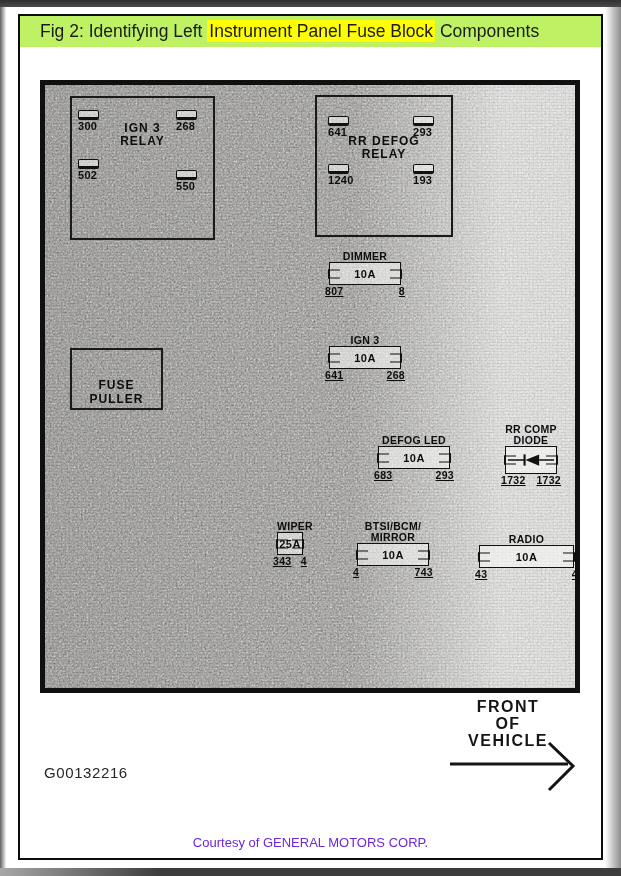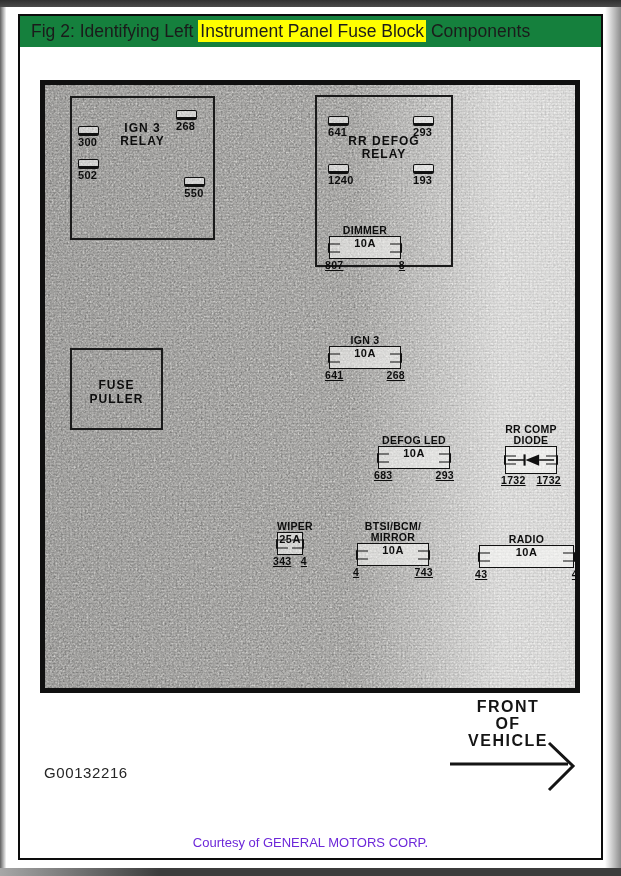--- a/index.html
+++ b/index.html
@@ -9,22 +9,22 @@
   .top-bar{position:absolute;left:0;top:0;width:621px;height:7px;background:linear-gradient(#303030,#4a4a4a);}
   .bottom-bar{position:absolute;left:0;top:868px;width:621px;height:8px;
               background:linear-gradient(90deg,#a7a7a7 0,#3c3c3c 160px,#3c3c3c 100%);}
   .left-shadow{position:absolute;left:0;top:7px;width:6px;height:861px;
                background:linear-gradient(90deg,rgba(0,0,0,.62),rgba(0,0,0,.04));}
   .right-shadow{position:absolute;left:605px;top:7px;width:16px;height:861px;
                 background:linear-gradient(90deg,rgba(0,0,0,0),rgba(0,0,0,.45));}
   
   .page{position:absolute;left:18px;top:14px;width:585px;height:846px;background:#fff;
         border:2px solid #0c0c0c;box-sizing:border-box;}
-  .title-bar{position:absolute;left:0;top:0;right:0;height:31px;background:#15803d;
-             font-size:17.5px;color:#1b1b1b;line-height:31px;padding-left:11px;white-space:nowrap;}
+  .title-bar{position:absolute;left:0;top:0;right:0;height:31px;background:#bef264;
+             font-size:17.5px;color:#1b1b1b;line-height:31px;padding-left:20px;white-space:nowrap;}
   .title-bar mark{background:#ffff00;color:#1b1b1b;padding:1px 2px;}
   
   .diagram{position:absolute;left:40px;top:80px;width:540px;height:613px;box-sizing:border-box;
            border:5px solid #101010;background:#e3e2df;}
   .noise-svg{position:absolute;left:0;top:0;width:100%;height:100%;z-index:0;}
   .tex-overlay{position:absolute;left:0;top:0;right:0;bottom:0;z-index:1;
       background:
         repeating-linear-gradient(0deg,rgba(0,0,0,.05) 0 1px,rgba(0,0,0,0) 1px 3px),
         repeating-linear-gradient(90deg,rgba(0,0,0,.03) 0 1px,rgba(0,0,0,0) 1px 4px),
         linear-gradient(90deg,rgba(90,90,90,.16) 0,rgba(120,120,120,.10) 58%,rgba(255,255,255,.58) 86%);}
@@ -38,21 +38,21 @@
         border-radius:2px;background:rgba(255,255,255,.5);}
   .tval{font-size:11px;font-weight:bold;line-height:11px;margin-top:1px;letter-spacing:.3px;}
   
   .puller{border:2px solid #1a1a1a;text-align:center;font-size:12px;font-weight:bold;
           letter-spacing:1px;line-height:14px;padding-top:28px;}
   
   .fuse{width:72px;}
   .fuse-label{text-align:center;font-size:10.5px;font-weight:bold;line-height:11px;
               letter-spacing:.3px;white-space:nowrap;}
   .fuse-body{position:relative;height:23px;border:1.7px solid #111;box-sizing:border-box;
-             background:rgba(252,252,250,.55);display:flex;justify-content:center;}
+             background:rgba(252,252,250,.55);display:flex;align-items:center;justify-content:center;}
   .rating{font-size:11px;font-weight:bold;letter-spacing:.5px;}
   .clip{position:absolute;top:50%;transform:translateY(-50%);width:12px;height:9px;box-sizing:border-box;}
   .clip-l{left:-1.7px;border:1.7px solid #111;border-right:none;}
   .clip-r{right:-1.7px;border:1.7px solid #111;border-left:none;}
   .fuse-pins{display:flex;justify-content:space-between;font-size:10.5px;font-weight:bold;
              line-height:11px;margin:1px -4px 0 -4px;letter-spacing:.3px;text-decoration:underline;}
   .diode .fuse-body{height:28px;}
   
   .front-block{position:absolute;left:450px;top:698px;width:116px;text-align:center;z-index:3;
                font-size:16px;font-weight:bold;line-height:17px;letter-spacing:1.5px;color:#151515;}
@@ -83,39 +83,39 @@
       </filter>
       <rect width="100%" height="100%" filter="url(#grain)" opacity="0.5"></rect>
     </svg>
     <div class="tex-overlay"></div>
 
     <div class="dg relay" style="left:25px;top:11px;width:145px;height:144px;">
       <div class="rname" style="top:24px;">
         <div>IGN 3</div>
         <div>RELAY</div>
       </div>
-      <div class="rterm" style="left:6px;top:28px;">
+      <div class="rterm" style="left:6px;top:12px;">
         <span class="tsym"></span>
         <span class="tval">300</span>
       </div>
       <div class="rterm" style="left:104px;top:12px;">
         <span class="tsym"></span>
         <span class="tval">268</span>
       </div>
       <div class="rterm" style="left:6px;top:61px;">
         <span class="tsym"></span>
         <span class="tval">502</span>
       </div>
-      <div class="rterm" style="left:104px;top:79px;align-items:center;">
+      <div class="rterm" style="left:104px;top:72px;">
         <span class="tsym"></span>
         <span class="tval">550</span>
       </div>
     </div>
 
-    <div class="dg relay" style="left:270px;top:10px;width:138px;height:172px;">
+    <div class="dg relay" style="left:270px;top:10px;width:138px;height:142px;">
       <div class="rname" style="top:38px;">
         <div>RR DEFOG</div>
         <div>RELAY</div>
       </div>
       <div class="rterm" style="left:11px;top:19px;">
         <span class="tsym"></span>
         <span class="tval">641</span>
       </div>
       <div class="rterm" style="left:96px;top:19px;">
         <span class="tsym"></span>
@@ -124,26 +124,26 @@
       <div class="rterm" style="left:11px;top:67px;">
         <span class="tsym"></span>
         <span class="tval">1240</span>
       </div>
       <div class="rterm" style="left:96px;top:67px;">
         <span class="tsym"></span>
         <span class="tval">193</span>
       </div>
     </div>
 
-    <div class="dg puller" style="left:25px;top:263px;width:93px;height:82px;">
+    <div class="dg puller" style="left:25px;top:263px;width:93px;height:62px;">
       <div>FUSE</div>
       <div>PULLER</div>
     </div>
 
-    <div class="dg fuse" style="left:284px;top:140px;">
+    <div class="dg fuse" style="left:284px;top:166px;">
       <div class="fuse-label"><span>DIMMER</span></div>
       <div class="fuse-body">
         <span class="clip clip-l"></span>
         <span class="rating">10A</span>
         <span class="clip clip-r"></span>
       </div>
       <div class="fuse-pins">
         <span>807</span>
         <span>8</span>
       </div>

